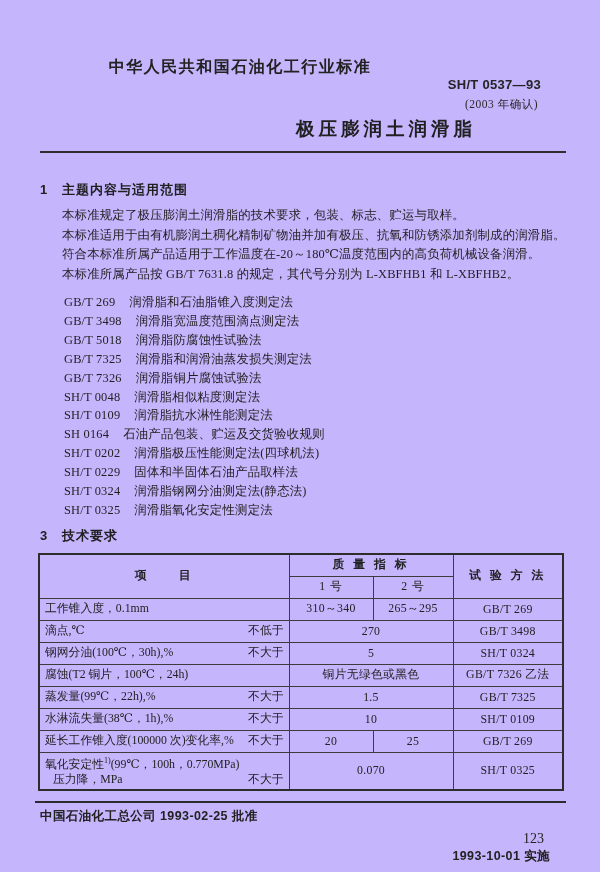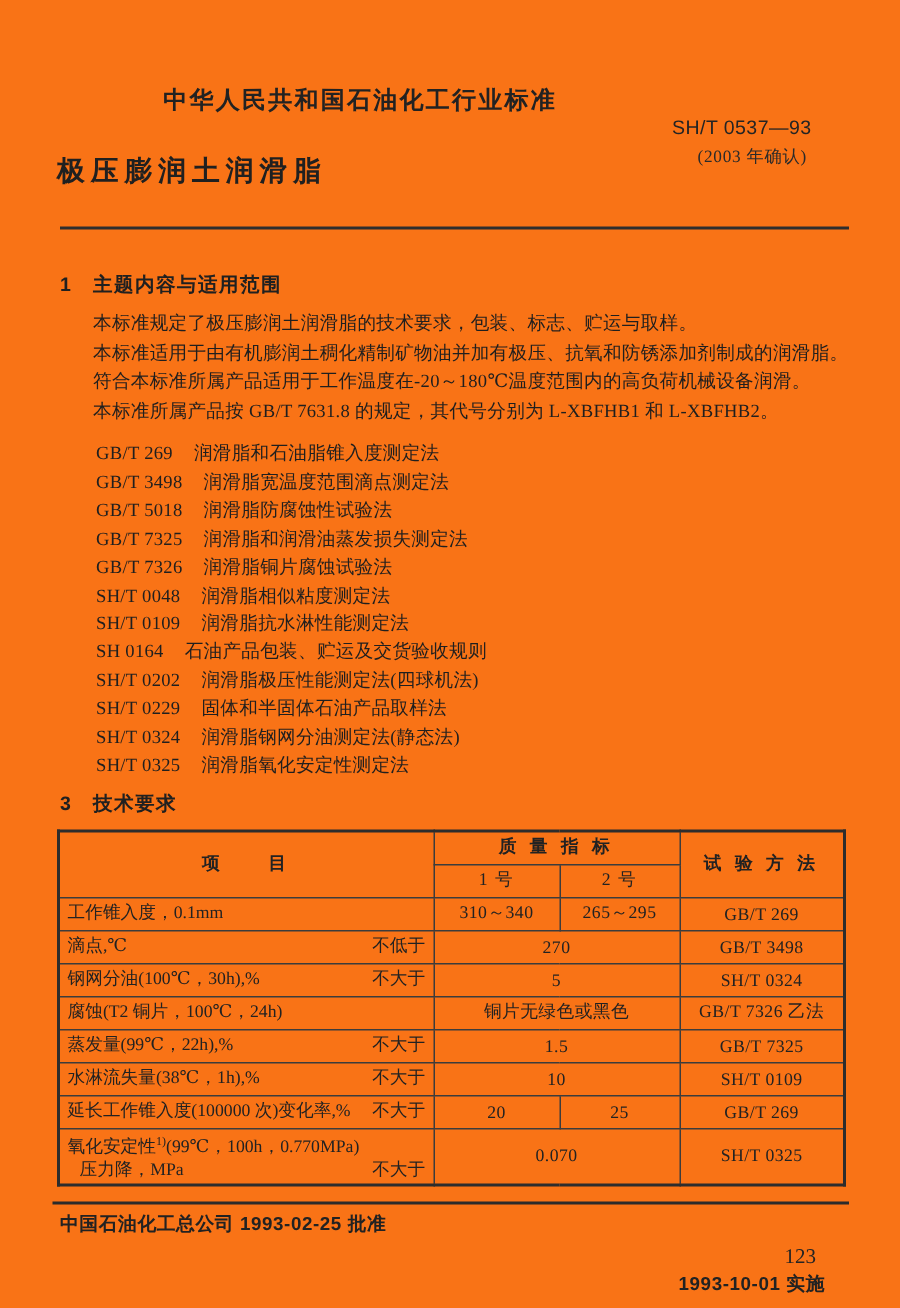--- a/index.html
+++ b/index.html
@@ -1,39 +1,39 @@
 <!DOCTYPE html>
 <html><head>
 <meta charset="utf-8">
 <style>
   html,body{margin:0;padding:0;background:#e8e8e8;}
   .page{
     position:relative;width:600px;height:872px;margin:0 auto;
-    background:#f97316;color:#1f1f1f;overflow:hidden;
+    background:#c4b5fd;color:#1f1f1f;overflow:hidden;
     font-family:"Liberation Serif","DejaVu Serif",serif;
   }
   
   .org-title{
     position:absolute;top:57px;left:0;width:480px;text-align:center;
     font-family:"Liberation Sans","DejaVu Sans",sans-serif;
     font-weight:bold;font-size:16px;letter-spacing:1.5px;color:#222;
   }
   .std-no{
     position:absolute;top:77px;right:59px;
     font-family:"Liberation Sans","DejaVu Sans",sans-serif;
-    font-weight:normal;font-size:13px;letter-spacing:.3px;color:#242424;
+    font-weight:bold;font-size:13px;letter-spacing:.3px;color:#242424;
   }
   .year-note{
     position:absolute;top:97px;right:62px;
     font-size:11.5px;color:#2a2a2a;letter-spacing:.5px;text-align:center;
   }
   .doc-title{
-    position:absolute;top:101px;left:0;width:476px;text-align:left;
-    font-family:"Liberation Sans","DejaVu Sans",sans-serif;
-    font-weight:bold;font-size:18.5px;letter-spacing:4px;color:#202020;padding-left:38px;
+    position:absolute;top:116px;left:0;width:476px;text-align:right;
+    font-family:"Liberation Sans","DejaVu Sans",sans-serif;
+    font-weight:bold;font-size:18.5px;letter-spacing:4px;color:#202020;
   }
   .head-rule{position:absolute;top:151px;left:40px;width:526px;height:2px;background:#2e2e2e;}
   
   .content{position:absolute;top:178px;left:40px;width:527px;}
   .sec-h{
     margin-top:8px;line-height:16px;
     font-family:"Liberation Sans","DejaVu Sans",sans-serif;
     font-weight:bold;font-size:13px;letter-spacing:1px;color:#202020;
   }
   .sec-h .sec-no{display:inline-block;width:22px;letter-spacing:0;}

